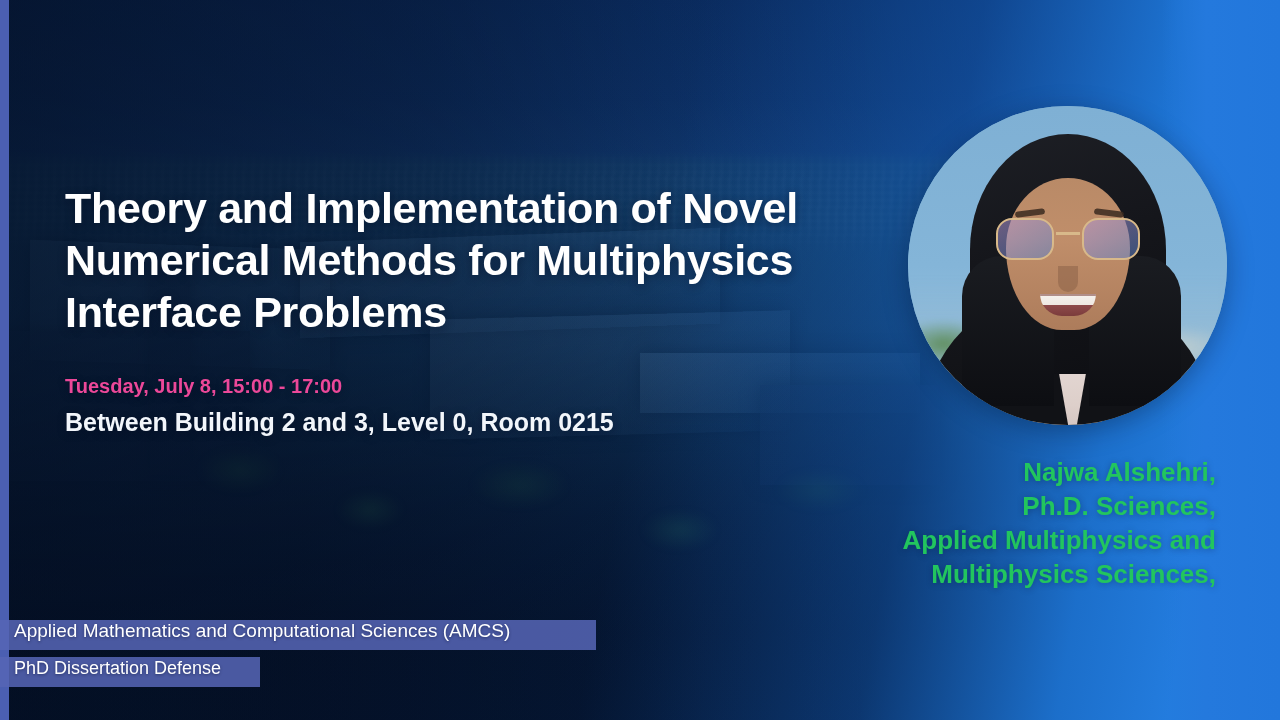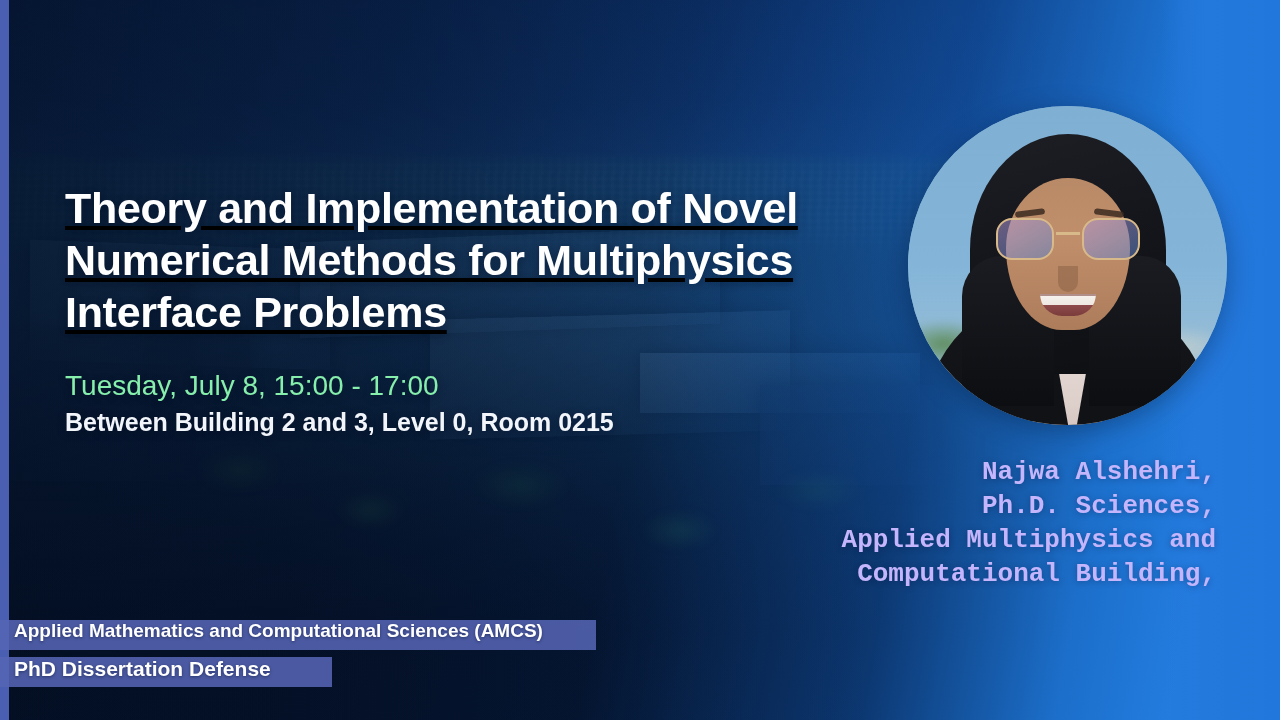--- a/index.html
+++ b/index.html
@@ -111,52 +111,51 @@
   }
 
   
   .left-stripe {
     position:absolute; left:0; top:0; width:9px; height:720px;
     background:#4b5fb2;
   }
 
   
   .headline-block {
-    position:absolute; left:65px; top:182px; width:760px;text-decoration:underline;
+    position:absolute; left:65px; top:182px; width:760px;
   }
   .headline {
     font-size:43px;
     line-height:52px;
     font-weight:700;
     color:#ffffff;
     letter-spacing:-0.3px;
     text-shadow:0 2px 10px rgba(0,10,30,.45);
   }
 
   .meta-block {
     position:absolute; left:65px; top:368px; width:760px;
   }
   .meta-when {
-    font-size:28px; line-height:36px; font-weight:400; color:#86efac;
+    font-size:20px; line-height:36px; font-weight:700; color:#ec4899;
     text-shadow:0 2px 8px rgba(0,10,30,.45);
   }
   .meta-where {
     font-size:25px; line-height:36px; font-weight:700; color:#f2f6fb;
     text-shadow:0 2px 8px rgba(0,10,30,.45);
   }
 
   
   .speaker-block {
     position:absolute; right:64px; top:455px; width:520px;
     text-align:right;
   }
   .speaker-line {
-    font-size:26px; line-height:34px; font-weight:700; color:#c4b5fd;
+    font-size:26px; line-height:34px; font-weight:700; color:#22c55e;
     text-shadow:0 1px 6px rgba(0,20,55,.35);
-    font-family:Liberation Mono, monospace;
   }
 
   
   .portrait {
     position:absolute; left:908px; top:106px;
     width:319px; height:319px; border-radius:50%;
     overflow:hidden;
     background:#76a9cf;
     box-shadow:0 6px 26px rgba(3,18,44,.35);
   }
@@ -248,29 +247,29 @@
     position:absolute; left:50%; top:188px; transform:translateX(-50%);
     width:56px; height:22px;
     border-radius:0 0 32px 32px;
     background:linear-gradient(to bottom, #f6f2ee 0%, #efe8e2 48%, #8e4a4a 52%, #7b3c3c 100%);
     box-shadow:inset 0 2px 0 rgba(120,60,55,.55);
   }
 
   
   .banner {
     position:absolute;
-    display:flex; align-items:flex-start;
+    display:flex; align-items:center;
     padding:0 14px 8px 14px;
     color:#ffffff;
-    font-weight:700;
+    font-weight:400;
     background:rgba(86,101,182,0.86);
     text-shadow:0 1px 3px rgba(0,10,40,.45);
   }
   .banner-dept { left:0; top:620px; width:596px; height:30px; font-size:19px; }
-  .banner-type { left:0; top:657px; width:332px; height:30px; font-size:21px; }
+  .banner-type { left:0; top:657px; width:260px; height:30px; font-size:18px; }
 </style>
 </head>
 <body>
 
 <div class="slide">
 
   <div class="bg-photo">
     <div class="bg-city"></div>
     <div class="bg-buildings">
       <div class="bld" style="left:30px;  top:10px;  width:300px; height:120px; transform:skewY(2deg);"></div>
@@ -318,21 +317,21 @@
 
   <div class="meta-block">
     <div class="meta-when">Tuesday, July 8, 15:00 - 17:00</div>
     <div class="meta-where">Between Building 2 and 3, Level 0, Room 0215</div>
   </div>
 
   <div class="speaker-block">
     <div class="speaker-line">Najwa Alshehri,</div>
     <div class="speaker-line">Ph.D. Sciences,</div>
     <div class="speaker-line">Applied Multiphysics and</div>
-    <div class="speaker-line">Computational Building,</div>
+    <div class="speaker-line">Multiphysics Sciences,</div>
   </div>
 
   <div class="banner banner-dept">
     <span>Applied Mathematics and Computational Sciences (AMCS)</span>
   </div>
   <div class="banner banner-type">
     <span>PhD Dissertation Defense</span>
   </div>
 
 </div>

